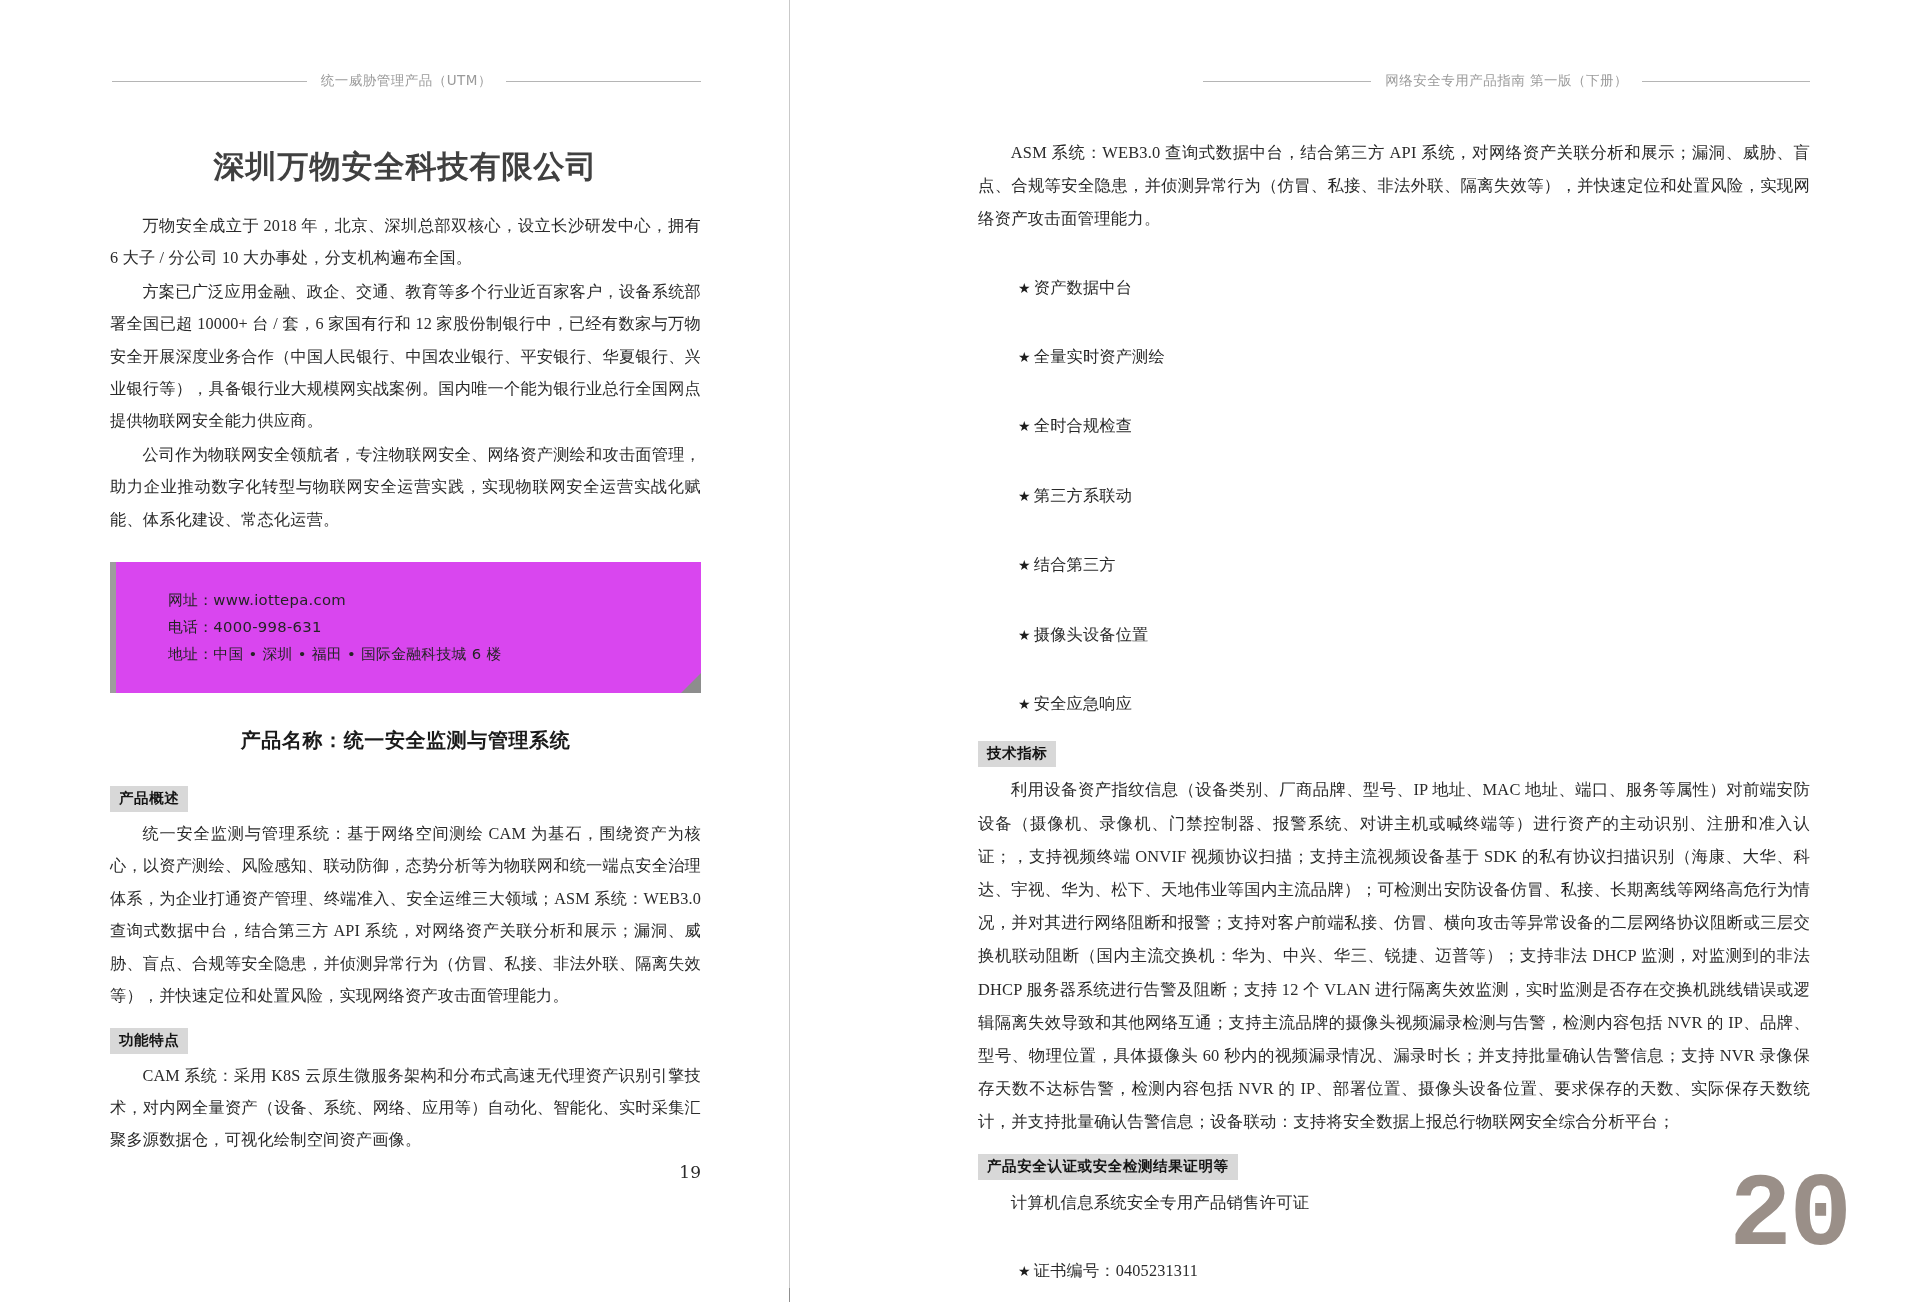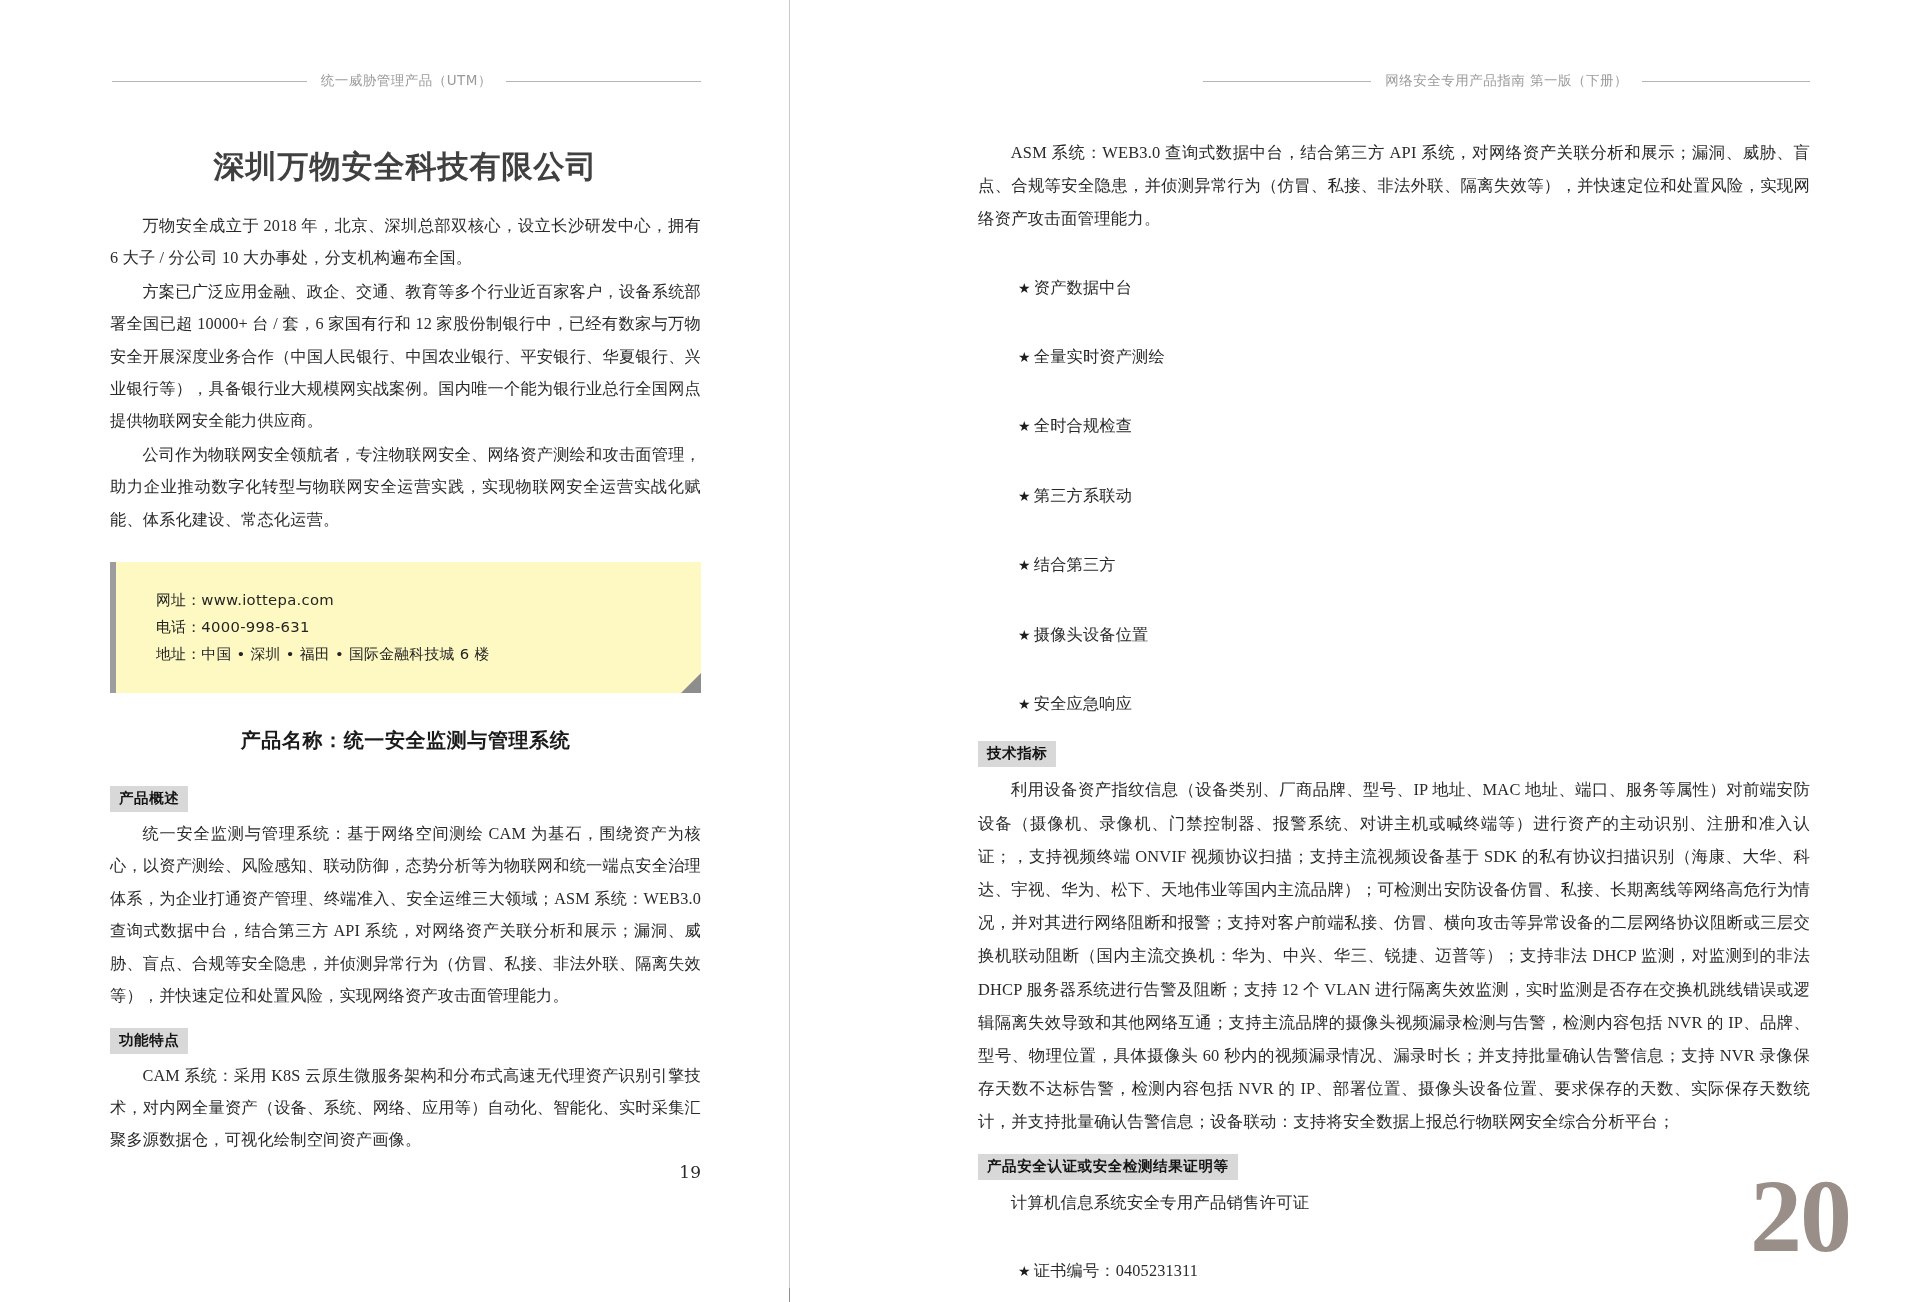--- a/index.html
+++ b/index.html
@@ -126,23 +126,23 @@
     font-weight: bold;
     font-size: 14.5px;
     padding: 3px 9px 4px;
     letter-spacing: .6px;
     margin: 14px 0 6px;
   }
 
   
   .contact-card {
     position: relative;
-    background: #fef9c3;
+    background: #d946ef;
     margin: 26px 0 4px;
-    padding: 24px 0 26px 46px;
+    padding: 24px 0 26px 58px;
     box-sizing: border-box;
   }
   .contact-card .bar {
     position: absolute;
     left: 0;
     top: 0;
     bottom: 0;
     width: 6px;
     background: #9d9d9d;
   }
@@ -188,21 +188,21 @@
     right: 88px;
     bottom: 120px;
     font-family: "DejaVu Serif", "Liberation Serif", serif;
     font-size: 17px;
     color: #2a2a2a;
   }
   .folio-right {
     position: absolute;
     right: 70px;
     bottom: 34px;
-    font-family: Liberation Serif, serif;
+    font-family: Liberation Mono, monospace;
     font-weight: bold;
     font-size: 104px;
     line-height: 104px;
     color: #9a8f88;
     letter-spacing: -2px;
   }
 </style>
 </head>
 <body>
 

